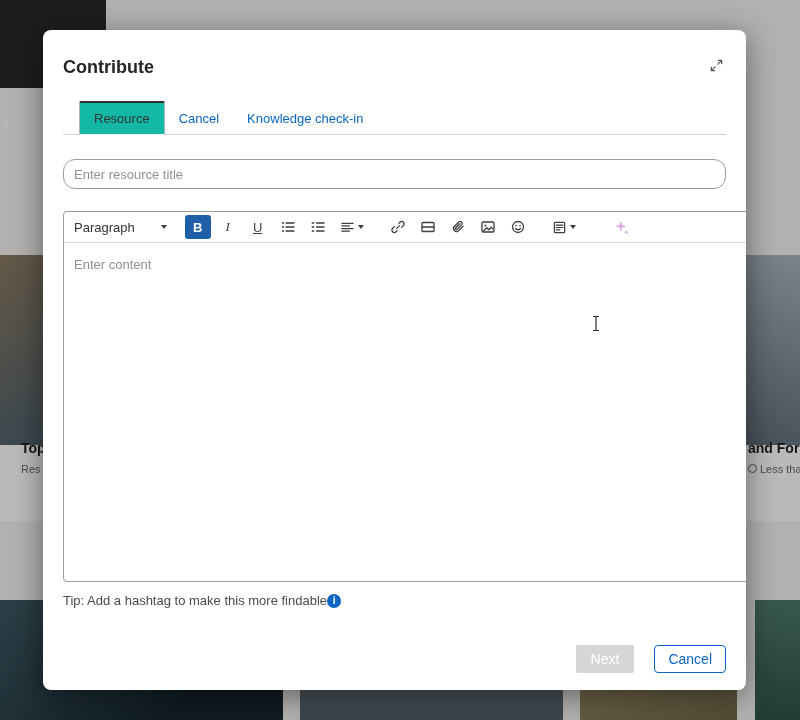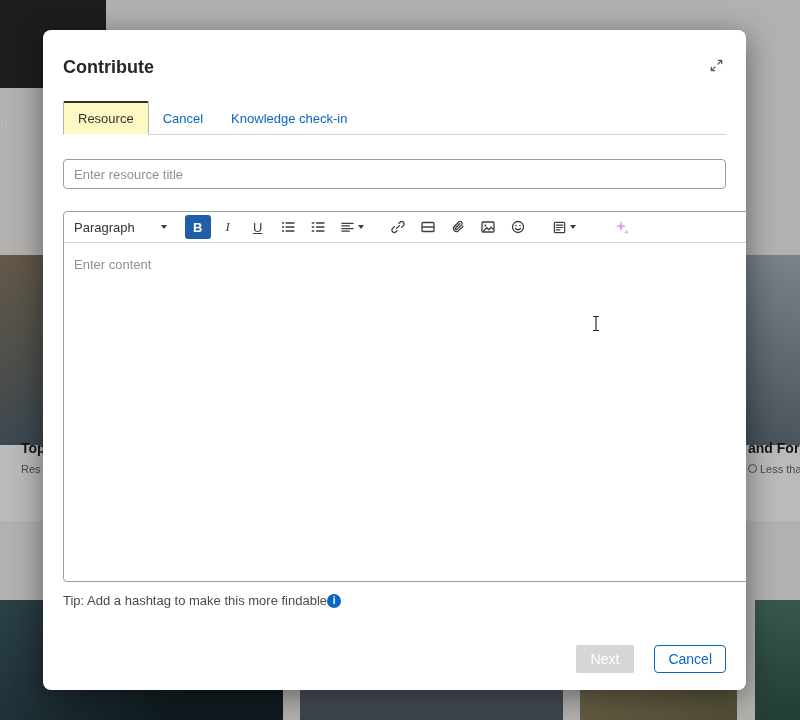--- a/index.html
+++ b/index.html
@@ -32,25 +32,25 @@
   .overlay { position:absolute; inset:0; background:rgba(0,0,0,0.27); }
   .modal { position:absolute; left:43px; top:30px; width:703px; height:660px;
            background:#fff; border-radius:8px; box-shadow:0 6px 30px rgba(0,0,0,.45);
            padding:0 20px; overflow:hidden; }
   .modal-header { display:flex; align-items:flex-end; justify-content:space-between; margin-top:24px; }
   .modal-title { font-size:18px; font-weight:700; color:#262626; }
   .expand-btn { background:none; border:none; cursor:pointer; padding:2px; margin-top:2px; }
 
   .tabbar { display:flex; align-items:flex-end; margin-top:23px; border-bottom:1px solid #d4d4d4; }
   .tab { font-size:13px; padding:8px 14px; cursor:pointer; color:#0a66c2; white-space:nowrap; }
-  .tab.active { color:#333; background:#fef9c3; border:1px solid #b3b3b3; border-top:2px solid #2e2e2e;
-                border-bottom:1px solid #fff; margin-bottom:-1px; border-radius:2px 2px 0 0; }
+  .tab.active { color:#333; background:#14b8a6; border:1px solid #b3b3b3; border-top:2px solid #2e2e2e;
+                border-bottom:1px solid #fff; margin-bottom:-1px; border-radius:2px 2px 0 0;margin-left:16px; }
 
   .title-input { display:block; width:663px; height:30px; margin-top:24px; border:1px solid #9c9c9c;
-                 border-radius:4px; padding:0 10px; font-size:13px; font-family:inherit; color:#333; }
+                 border-radius:12px; padding:0 10px; font-size:13px; font-family:inherit; color:#333; }
   .title-input::placeholder { color:#8f8f8f; }
 
   .editor { margin-top:22px; width:744px; height:371px; border:1px solid #9c9c9c; border-radius:4px;
             display:flex; flex-direction:column; background:#fff; }
   .toolbar { height:31px; border-bottom:1px solid #d6d6d6; display:flex; align-items:center; padding:0 8px; }
   .para-select { display:flex; align-items:center; gap:26px; border:none; background:none; cursor:pointer;
                  font-size:13px; color:#333; font-family:inherit; padding:0 6px 0 2px; margin-right:10px; }
   .caret { width:0; height:0; border-left:3.5px solid transparent; border-right:3.5px solid transparent;
            border-top:4px solid #3d3d3d; display:inline-block; }
   .tbtn { width:26px; height:24px; border:none; background:none; cursor:pointer; display:flex;

